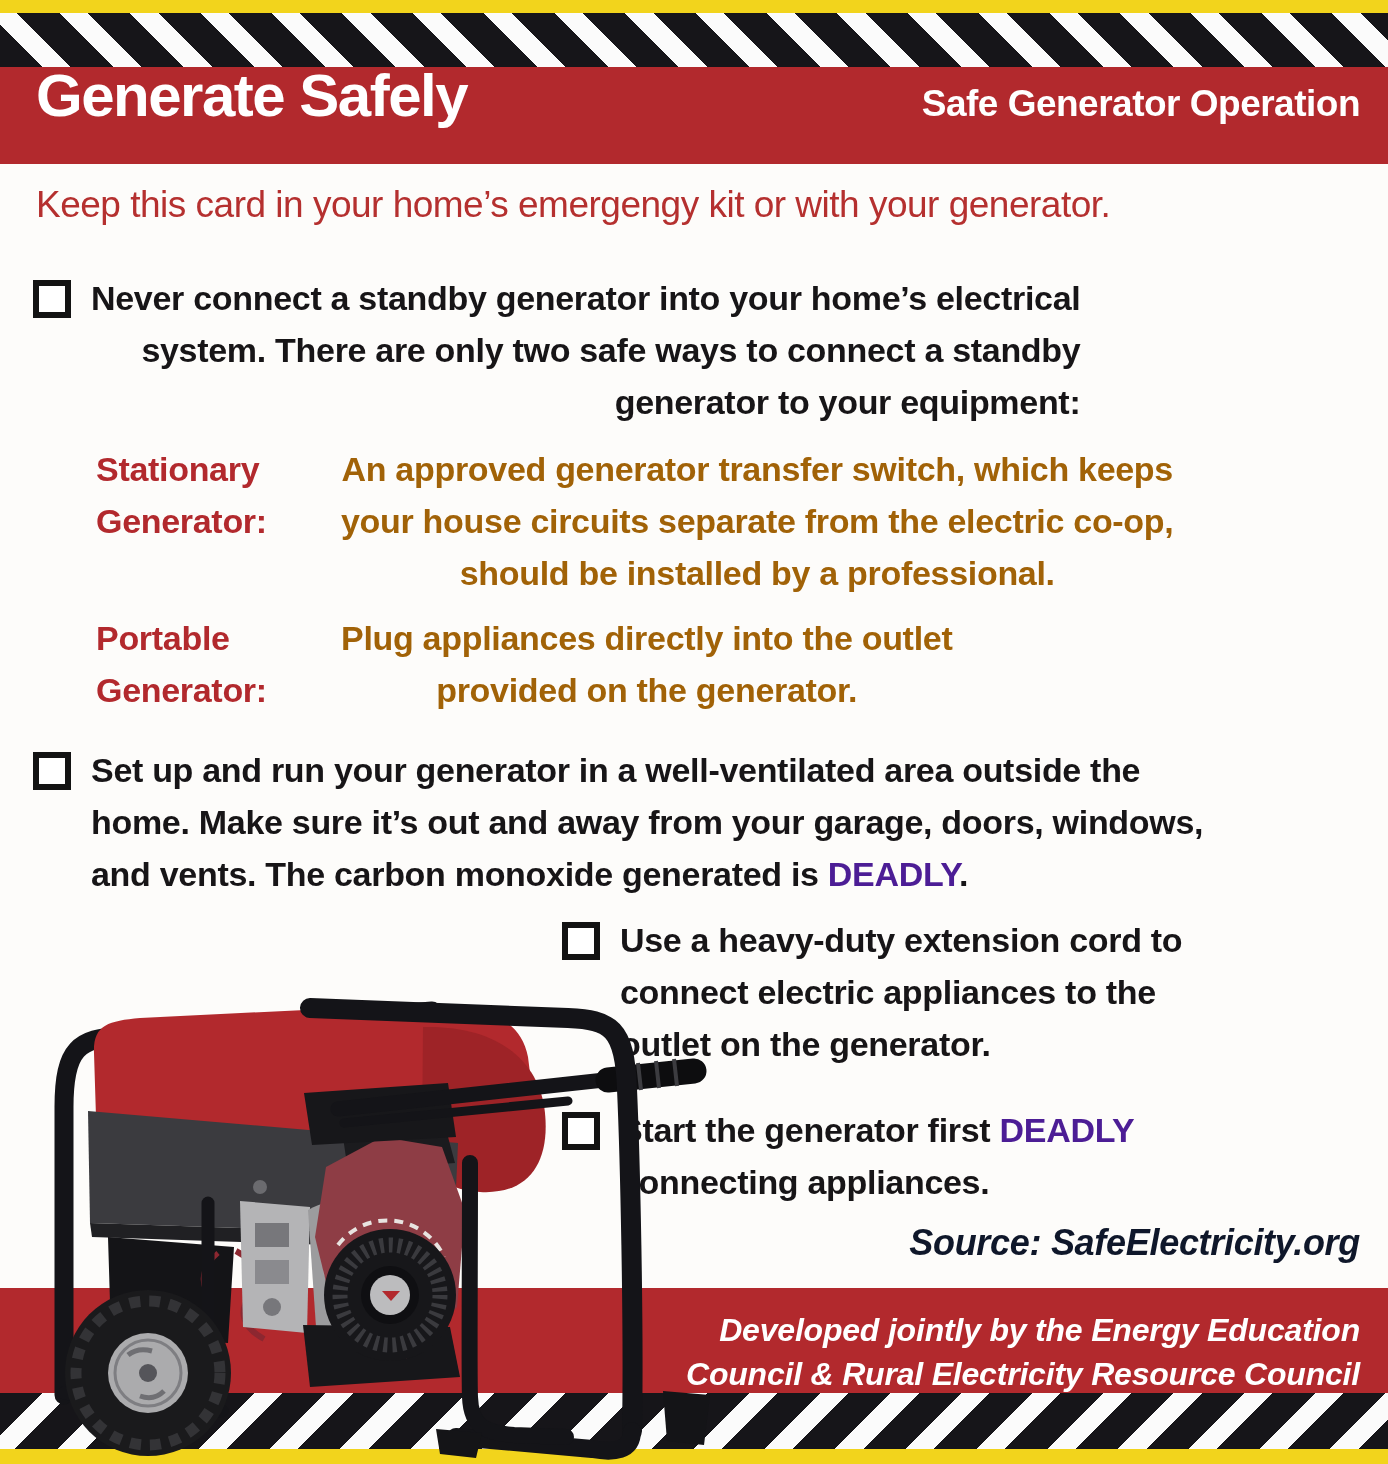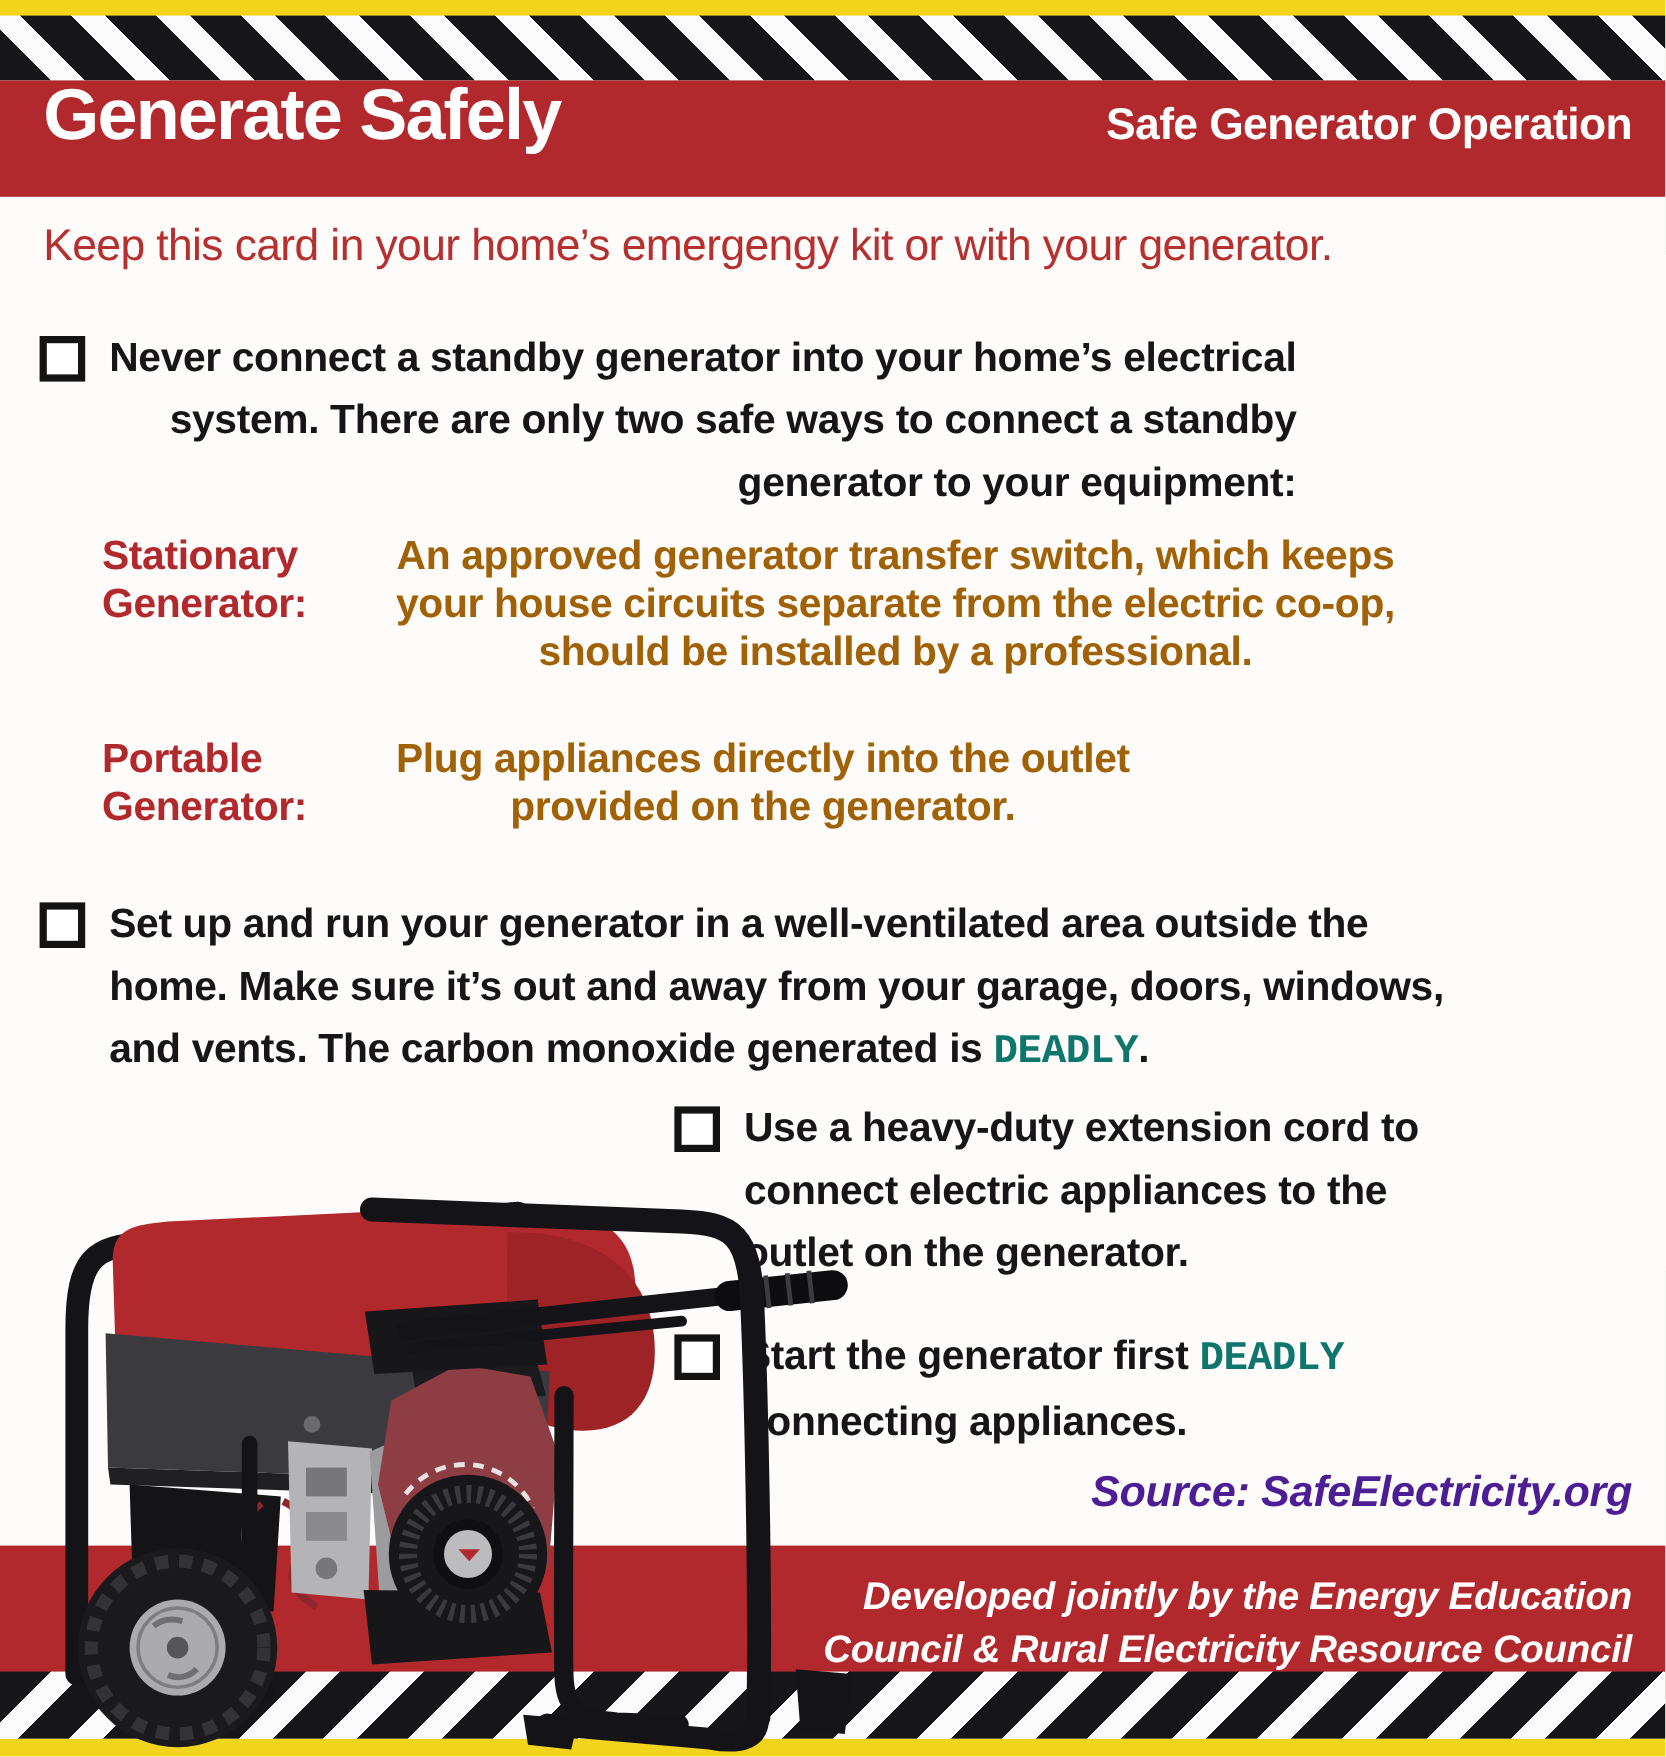--- a/index.html
+++ b/index.html
@@ -30,38 +30,38 @@
     font-size:37px; color:#b5302f; letter-spacing:-0.5px;
   }
 
   
   .check-item {
     position:absolute; display:flex; gap:20px;
     color:#171517; font-weight:bold; font-size:34px; line-height:52px; letter-spacing:-0.3px;
   }
   .checkbox { width:26px; height:26px; border:6px solid #131313; margin-top:8px; flex:none; background:#fff; }
   .check-text { white-space:pre-line; }
-  .accent { color:#0f766e;font-family:Liberation Mono, monospace; }
+  .accent { color:#4c1d95; }
 
   #item1 { left:33px;  top:272px;  width:1310px;text-align:right; }
   #item2 { left:33px;  top:744px;  width:1330px; }
   #item3 { left:562px; top:914px;  width:800px; }
   #item4 { left:562px; top:1104px; width:800px; }
 
   
-  .definition { position:absolute; display:flex; font-weight:bold; font-size:34px; line-height:40px; letter-spacing:-0.3px; }
+  .definition { position:absolute; display:flex; font-weight:bold; font-size:34px; line-height:52px; letter-spacing:-0.3px;margin-left:11px; }
   .def-term { width:245px; flex:none; color:#b2292d; white-space:pre-line; }
   .def-desc { white-space:pre-line; color:#a16207;text-align:center; }
   #def1 { left:85px; top:443px; }
   #def2 { left:85px; top:612px; }
 
   
   .source-line {
     position:absolute; right:28px; top:1222px;
-    font-size:36px; font-weight:bold; font-style:italic; color:#4c1d95; letter-spacing:-0.3px;
+    font-size:36px; font-weight:bold; font-style:italic; color:#0f172a; letter-spacing:-0.3px;
   }
   .footer-bar {
     position:absolute; left:0; top:1288px; width:100%; height:128px; background:#b2292d;
     display:flex; align-items:center; justify-content:flex-end;
     padding-right:28px; box-sizing:border-box;
   }
   .footer-text {
     color:#ffffff; font-size:32px; font-style:italic; font-weight:bold;
     text-align:right; white-space:pre-line; line-height:44px; letter-spacing:-0.2px;
   }

